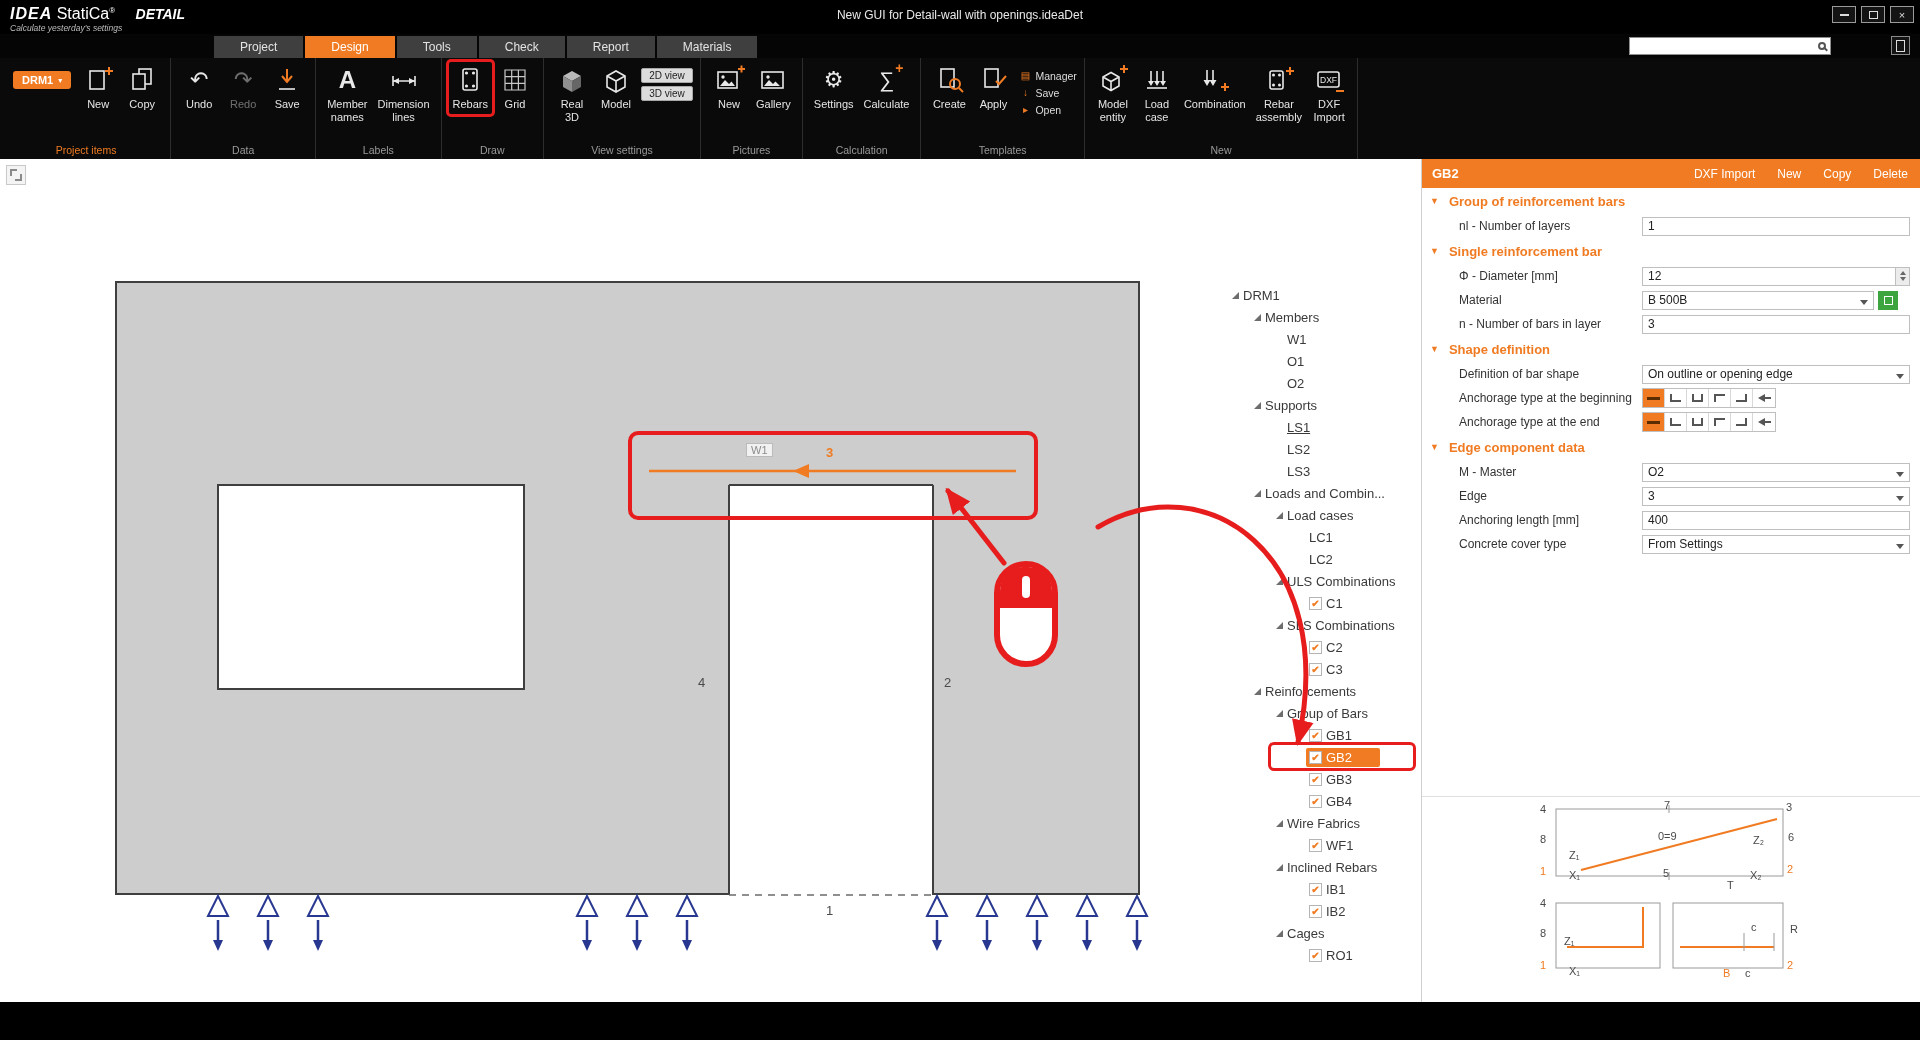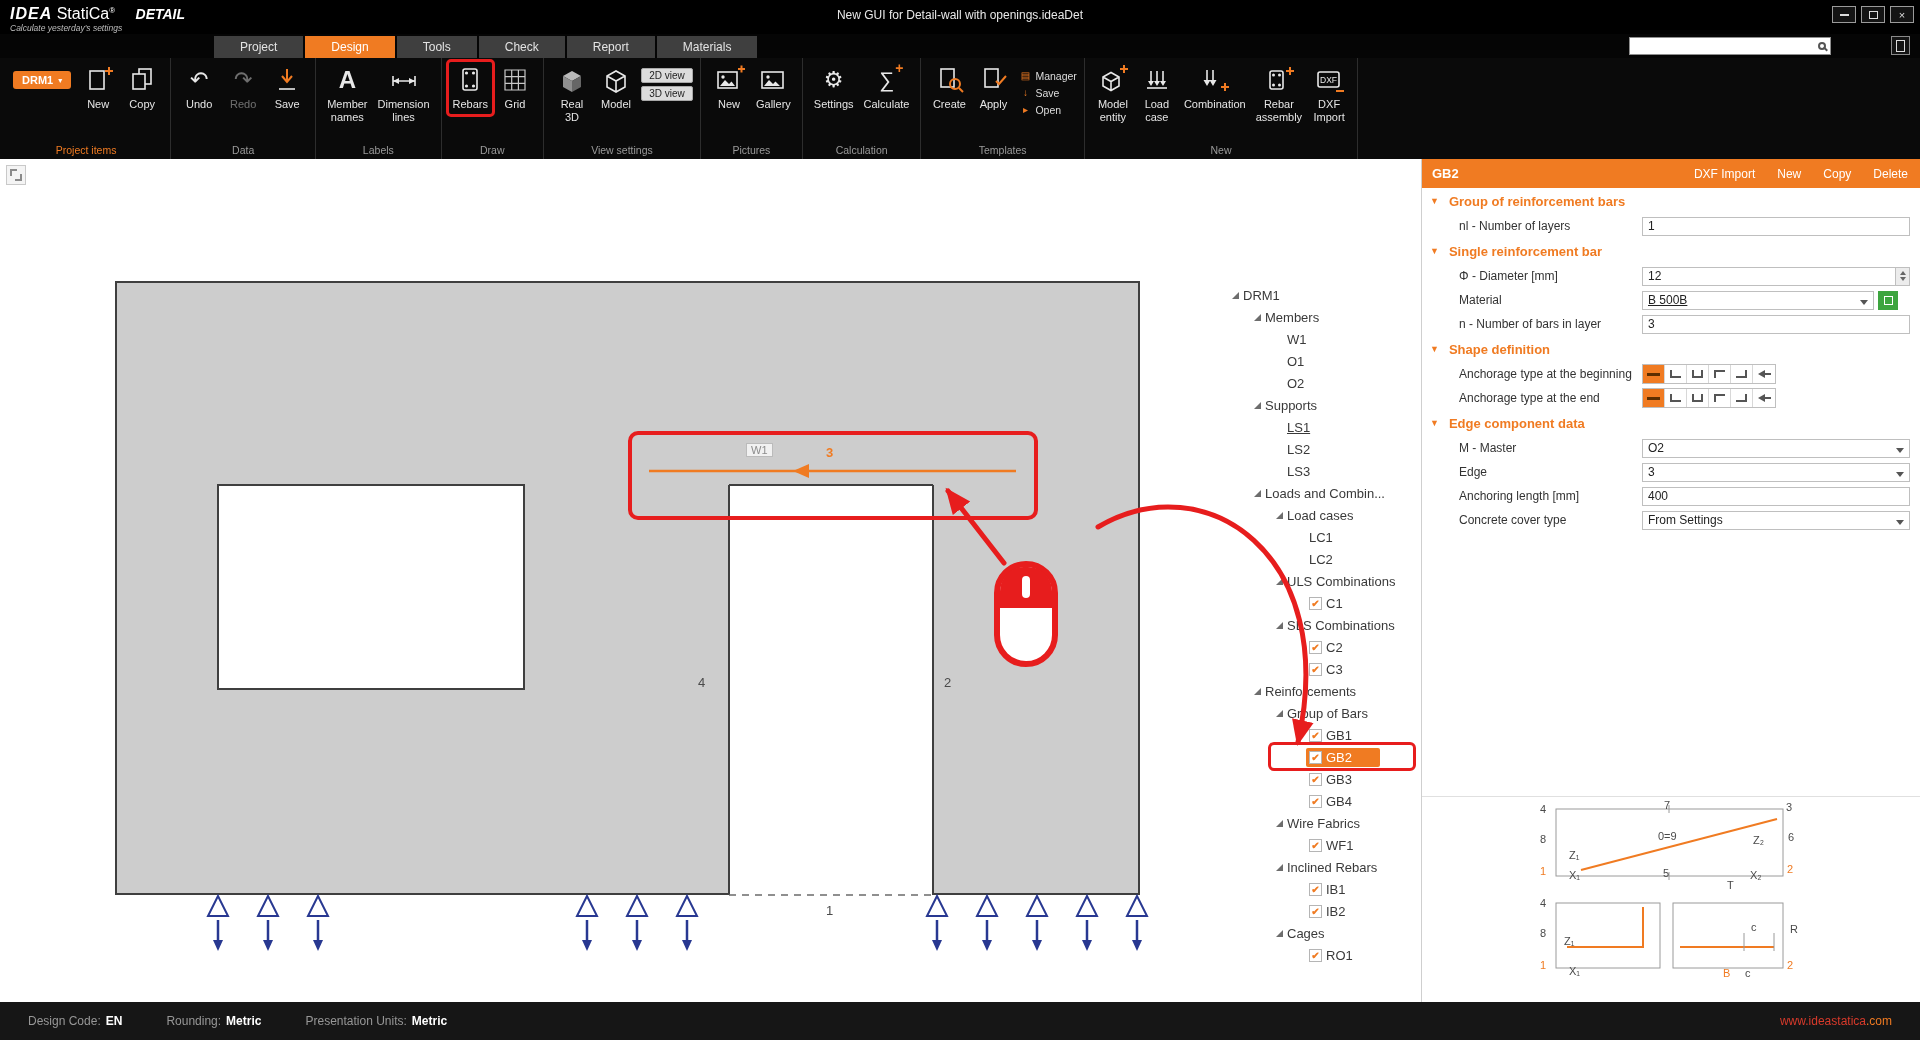--- a/index.html
+++ b/index.html
@@ -96,21 +96,21 @@
   .ptitle { color:#f07b22; font-size:13px; font-weight:bold; }
   .prow { height:24px; display:flex; align-items:center; }
   .plabel { margin-left:37px; flex:1; font-size:12px; color:#333; }
   .pctrl { width:268px; display:flex; align-items:center; margin-right:10px; }
   .tinput { flex:1; height:19px; border:1px solid #bfbfbf; background:#fff; font-size:12px; line-height:17px; padding:0 5px; color:#222; position:relative; white-space:nowrap; overflow:hidden; }
   .dd::after { content:""; position:absolute; right:5px; top:8px; border-left:4px solid transparent; border-right:4px solid transparent; border-top:5px solid #555; }
   .spin { width:14px; height:19px; border:1px solid #bfbfbf; border-left:none; background:#ececec; display:flex; flex-direction:column; align-items:center; justify-content:center; gap:2px; flex:none; }
   .spin i { display:block; width:0; height:0; border-left:3px solid transparent; border-right:3px solid transparent; }
   .spin .up { border-bottom:4px solid #666; }
   .spin .dn { border-top:4px solid #666; }
-  .sel-narrow { flex:none; width:232px;text-decoration:underline; }
+  .sel-narrow { flex:none; width:232px; }
   .green-btn { width:20px; height:19px; background:#3da53f; margin-left:4px; display:flex; align-items:center; justify-content:center; flex:none; }
   .green-btn span { width:9px; height:9px; border:1.5px solid #fff; display:block; }
   .anch { display:flex; height:20px; border:1px solid #bfbfbf; width:134px; background:#fff; }
   .acell { width:22px; border-right:1px solid #d8d8d8; display:flex; align-items:center; justify-content:center; background:#fff; }
   .acell:last-child { border-right:none; }
   .acell.on { background:#f07b22; }
   .sh-line { width:13px; height:3px; background:#5c2d00; }
   .sh-l { width:11px; height:8px; border-left:2px solid #555; border-bottom:2px solid #555; }
   .sh-u { width:11px; height:8px; border:2px solid #555; border-top:none; }
   .sh-lu { width:11px; height:8px; border-left:2px solid #555; border-top:2px solid #555; }
@@ -779,20 +779,26 @@
             <span class="plabel">n - Number of bars in layer</span>
             <div class="pctrl">
               <div class="tinput">3</div>
             </div>
           </div>
           <div class="psec">
             <span class="pcaret">▼</span>
             <span class="ptitle">Shape definition</span>
           </div>
           <div class="prow">
+            <span class="plabel">Definition of bar shape</span>
+            <div class="pctrl">
+              <div class="tinput dd">On outline or opening edge</div>
+            </div>
+          </div>
+          <div class="prow">
             <span class="plabel">Anchorage type at the beginning</span>
             <div class="pctrl">
               <div class="anch">
                 <div class="acell on">
                   <span class="sh-line"></span>
                 </div>
                 <div class="acell">
                   <span class="sh-l"></span>
                 </div>
                 <div class="acell">
@@ -901,22 +907,14 @@
         <span class="dlab" style="left:147px;top:168px;">X₁</span>
         <span class="dlab" style="left:368px;top:126px;">R</span>
         <span class="dlab" style="left:329px;top:124px;">c</span>
         <span class="dlab olab" style="left:301px;top:170px;">B</span>
         <span class="dlab" style="left:323px;top:170px;">c</span>
         <span class="dlab olab" style="left:365px;top:162px;">2</span>
       </div>
     </div>
   </div>
 
-  <div class="statusbar" id="statusbar">
-    <span class="sbitem"><span class="sl">Design Code:</span><span class="sv">EN</span></span>
-      <span class="sbitem"><span class="sl">Rounding:</span><span class="sv">Metric</span></span>
-      <span class="sbitem"><span class="sl">Presentation Units:</span><span class="sv">Metric</span></span>
-      <span class="website">
-      <span class="w1c">www.ideastatica</span><span class="w2c">.com</span>
-    </span>
-  </div>
 
 </div>
 
 </body></html>

